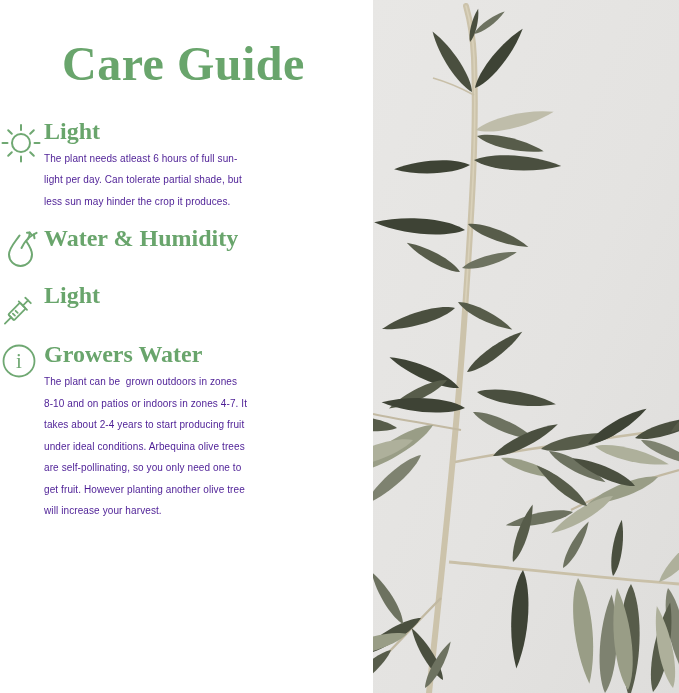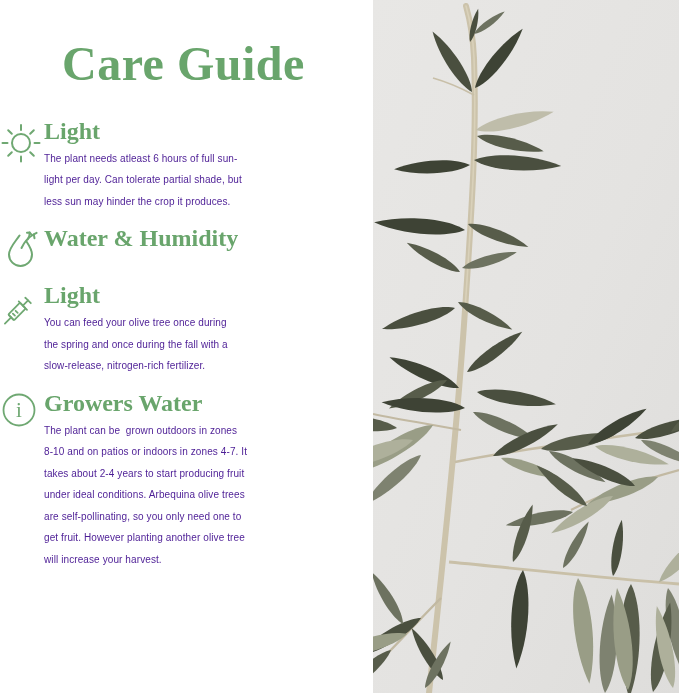--- a/index.html
+++ b/index.html
@@ -78,23 +78,20 @@
             <line x1="13" y1="-1.5" x2="13" y2="1.5"></line>
             <line x1="17" y1="-1.5" x2="17" y2="1.5"></line>
             <line x1="26" y1="-6" x2="26" y2="6"></line>
             <line x1="26" y1="0" x2="33.5" y2="0"></line>
             <line x1="33.5" y1="-4" x2="33.5" y2="4"></line>
           </g>
         </svg>
       </div>
       <div class="sec-text">
         <h2 class="sec-heading">Light</h2>
-        <p class="sec-body">You can feed your olive tree once during
-the spring and once during the fall with a
-slow-release, nitrogen-rich fertilizer.</p>
       </div>
     </section>
 
     <section class="care-section">
       <div class="icon-wrap">
         <svg width="36" height="36" viewBox="0 0 36 36" fill="none">
           <circle cx="18" cy="18" r="15.5" stroke="#6FA872" stroke-width="1.8"></circle>
           <text x="18" y="25" text-anchor="middle" fill="#6FA872" stroke="none" font-family="Liberation Serif, serif" font-size="21" font-weight="500">i</text>
         </svg>
       </div>

